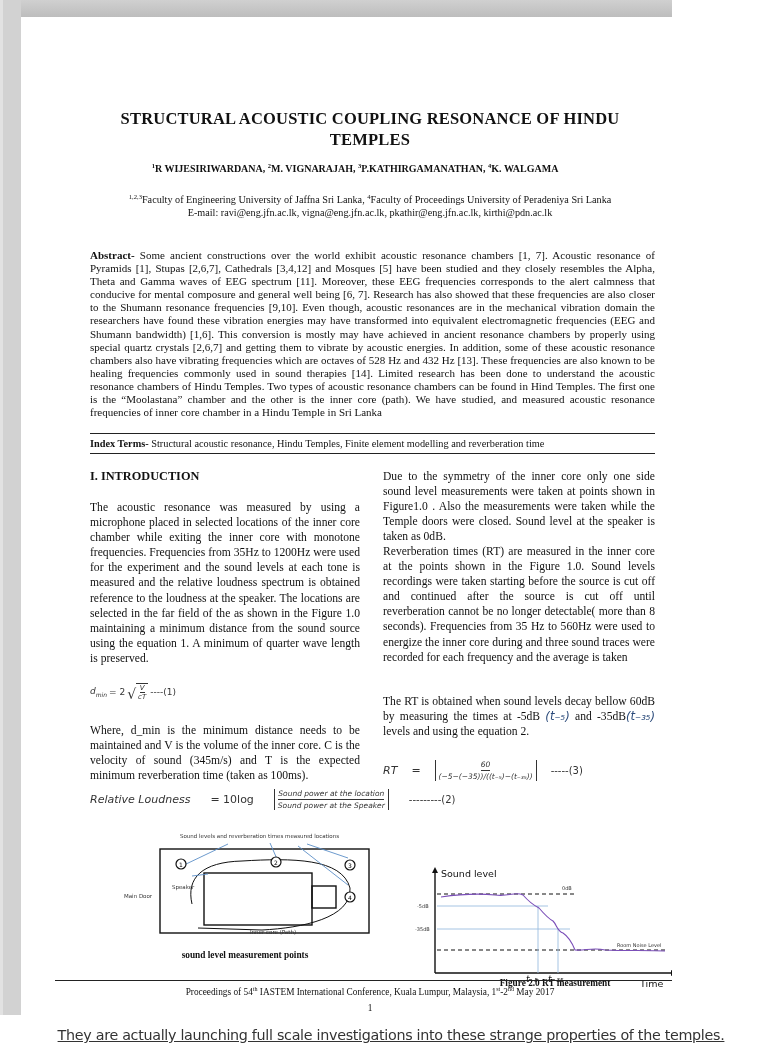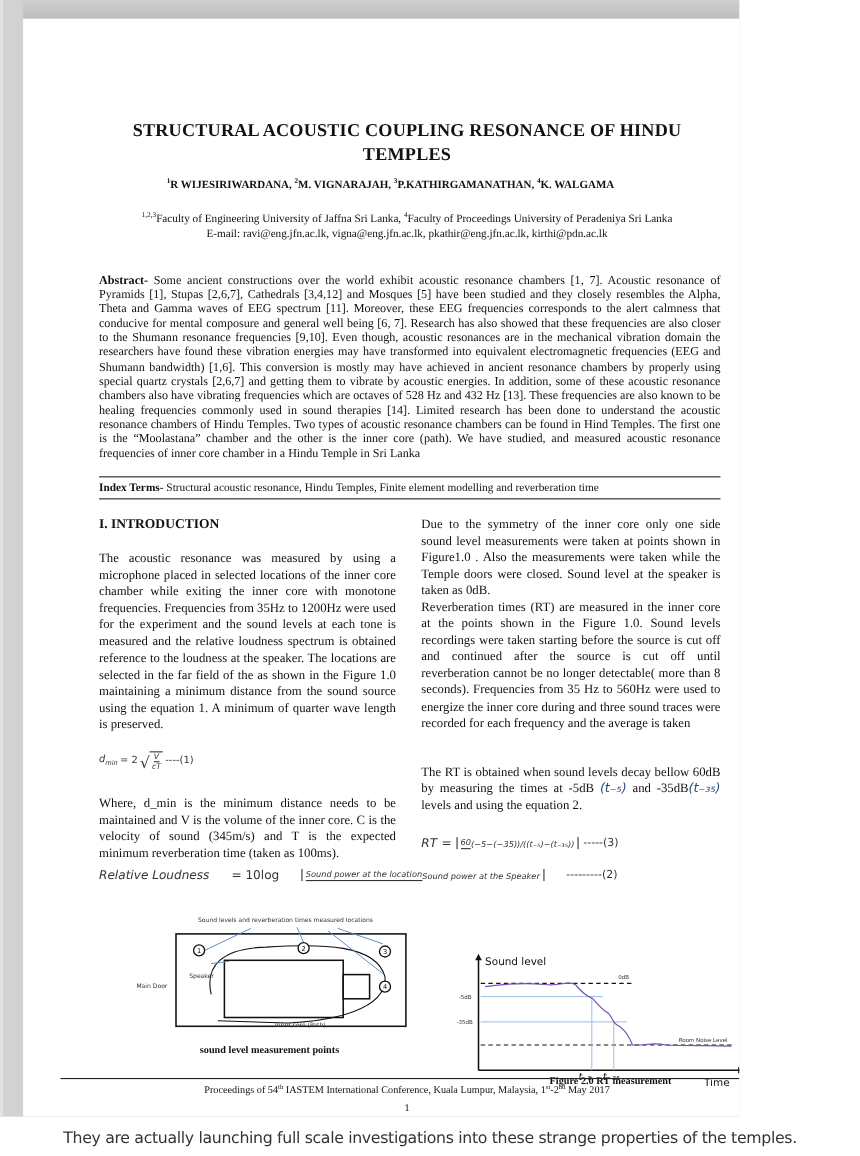--- a/index.html
+++ b/index.html
@@ -25,37 +25,37 @@
   .index-terms { position:absolute; left:90px; top:438px; width:565px; font-size:10.3px; }
 
   .col { position:absolute; font-size:11.6px; line-height:15.1px; text-align:justify; }
   .col-left { left:90px; width:270px; }
   .col-right { left:383px; width:272px; }
   .heading { position:absolute; left:90px; top:469px; font-weight:bold; font-size:12.3px; }
 
   .eq { position:absolute; font-family:"DejaVu Sans", sans-serif; font-style:italic; color:#333; }
   .eq1 { left:90px; top:683px; font-size:9px; display:flex; align-items:center; gap:2px; }
   .eq2 { left:90px; top:789px; font-size:11px; display:flex; align-items:center; gap:20px; }
-  .eq3 { left:383px; top:760px; font-size:11px; display:flex; align-items:center; gap:4px; }
-  .frac { display:inline-flex; align-items:center; border-left:1px solid #333; border-right:1px solid #333; padding:0 3px; font-size:7.5px; }
+  .eq3 { left:383px; top:760px; font-size:11px; display:flex; align-items:center; gap:14px; }
+  .frac { display:inline-flex; flex-direction:column; align-items:center; border-left:1px solid #333; border-right:1px solid #333; padding:0 3px; font-size:7.5px; }
   .frac .num { border-bottom:1px solid #333; padding-bottom:1px; }
   .frac .den { padding-top:1px; }
   .sqrt { display:inline-flex; align-items:flex-end; }
   .sqrt .rad { border-top:1px solid #333; padding:0 2px; display:inline-flex; flex-direction:column; align-items:center; font-size:7px; line-height:8px; }
   .eqnum { font-style:normal; font-family:"DejaVu Sans", sans-serif; }
 
   .fig-caption { position:absolute; text-align:center; font-weight:bold; font-size:9.3px; line-height:11.5px; }
   .fig { position:absolute; }
   .fig svg text { font-family:"DejaVu Sans", sans-serif; }
 
   .footer-rule { position:absolute; left:55px; top:980px; width:630px; border-top:1.2px solid #222; }
   .footer-text { position:absolute; left:55px; top:987px; width:630px; text-align:center; font-size:9.3px; }
   .page-num { position:absolute; left:55px; top:1003px; width:630px; text-align:center; font-size:9.3px; }
 
-  .bottom-caption { position:absolute; left:0; top:1027px; width:782px; text-align:center; font-family:"DejaVu Sans", sans-serif; font-size:14.3px; color:#333; letter-spacing:-0.3px; }
+  .bottom-caption { position:absolute; left:0; top:1027px; width:782px; text-align:center; font-family:"DejaVu Sans", sans-serif; font-size:14.3px; color:#333; letter-spacing:-0.3px;text-decoration:underline; }
 </style>
 </head>
 <body>
 
 <div class="viewer">
   <div class="viewer-topbar"></div>
   <div class="viewer-leftbar"></div>
   <div class="page"></div>
 
   <div class="scrollbar">

